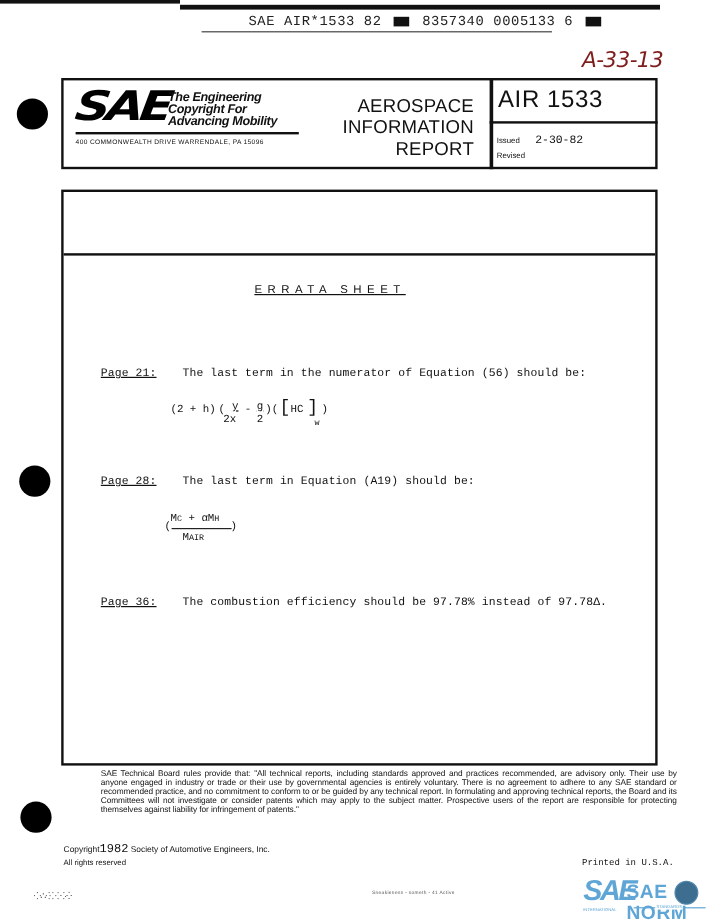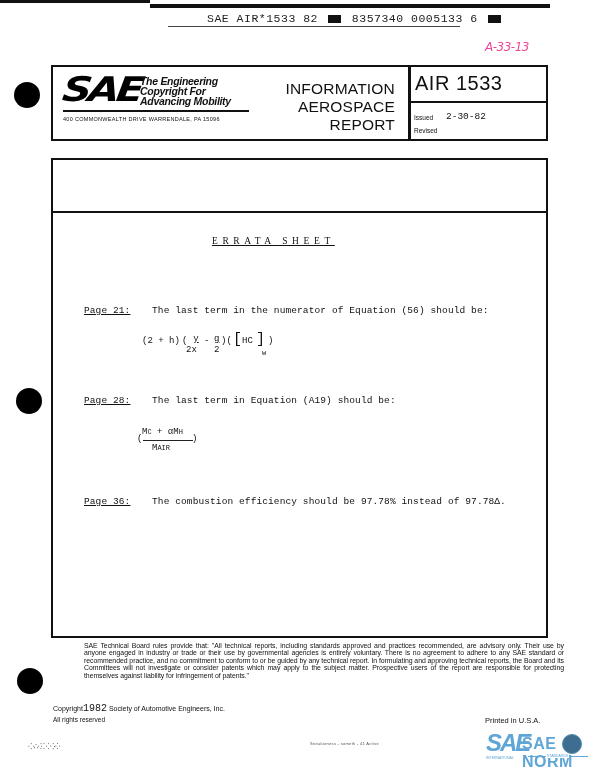--- a/index.html
+++ b/index.html
@@ -12,21 +12,21 @@
   .topbar { left: 150px; top: 4px; width: 400px; height: 4px; background: #111; }
   .topbar2 { left: 0; top: 0; width: 150px; height: 3px; background: #111; }
   .header-code {
     left: 187px; top: 12px; font-family: "Liberation Mono", monospace;
     font-size: 11.5px; letter-spacing: 0.5px; color: #222; white-space: nowrap; margin-left: 20px;
   }
   .header-code .blk { display: inline-block; width: 13px; height: 8px; background: #111; vertical-align: middle; margin: 0 3px; }
   .header-rule { left: 168px; top: 26px; width: 292px; height: 1px; background: #444; }
   .handwritten {
     left: 485px; top: 40px; font-family: "DejaVu Sans", sans-serif;
-    font-size: 12px; font-style: italic; color: #ec4899; letter-spacing: -0.5px; text-align: center;
+    font-size: 18px; font-style: italic; color: #7f1d1d; letter-spacing: -0.5px; text-align: center;
   }
   .hole { width: 26px; height: 26px; border-radius: 50%; background: #000; }
 
   
   .hbox { left: 51px; top: 65px; width: 497px; height: 76px; border: 2.5px solid #111; box-sizing: border-box; }
   .hdiv { left: 408px; top: 65px; width: 2.5px; height: 76px; background: #111; }
   .hdiv2 { left: 408px; top: 101px; width: 140px; height: 2px; background: #111; }
 
   .sae-logo {
     left: 63px; top: 74px; font-family: "DejaVu Sans", sans-serif; font-weight: bold;
@@ -44,37 +44,37 @@
   .revised-label { left: 414px; top: 127px; font-size: 6.5px; }
 
   
   .mbox { left: 51px; top: 158px; width: 497px; height: 480px; border: 2.5px solid #111; box-sizing: border-box; }
   .title {
     left: 60px; top: 180px; width: 480px; text-align: center;
     font-family: "Liberation Mono", monospace; font-size: 9.2px; line-height: 12px; letter-spacing: 0.2px;
   }
   .title-rule { left: 53px; top: 211px; width: 493px; height: 2px; background: #111; }
   .errata {
-    left: 212px; top: 236px; font-family: Liberation Serif, serif; font-size: 9.5px;
+    left: 212px; top: 236px; font-family: Liberation Sans, sans-serif; font-size: 9.5px;
     letter-spacing: 4.6px; text-decoration: underline; white-space: nowrap;
   }
   .mono { font-family: "Liberation Mono", monospace; font-size: 9.5px; white-space: nowrap; letter-spacing: 0.1px; }
   .page-ref { text-decoration: underline; margin-top: 36px; }
   .eq { font-family: "Liberation Mono", monospace; font-size: 9px; white-space: nowrap; }
   .sub { font-size: 7px; }
   .frac-line { height: 1px; background: #222; }
 
   .fine {
     left: 84px; top: 642px; width: 480px; font-size: 6.9px; line-height: 7.4px;
     text-align: justify; letter-spacing: -0.05px;
   }
   .copyright { left: 53px; top: 703px; font-size: 7px; white-space: nowrap; }
   .copyright .yr { font-family: "Liberation Mono", monospace; font-size: 10px; margin-top: 36px; }
   .rights { left: 53px; top: 716px; font-size: 6.5px; }
-  .printed { left: 485px; top: 716px; font-size: 7.5px; }
+  .printed { left: 485px; top: 716px; font-size: 7.5px; font-family: Liberation Mono, monospace; }
   .noise { left: 310px; top: 741px; font-size: 4px; color: #555; letter-spacing: 0.3px; white-space: nowrap; }
   .scribble { left: 28px; top: 740px; font-size: 8px; color: #444; letter-spacing: -1px; }
 
   .wm-sae { left: 486px; top: 732px; font-size: 24px; font-weight: bold; font-style: italic; color: #5fa6d6; letter-spacing: -2px; line-height: 22px; }
   .wm-text { left: 522px; top: 735px; font-size: 16px; font-weight: bold; color: #5fa6d6; letter-spacing: 0.5px; line-height: 18px; }
   .wm-globe { left: 562px; top: 734px; width: 18px; height: 18px; border-radius: 50%; background: #3d6e8f; border: 1px solid #4f87ad; }
   .wm-sub1 { left: 486px; top: 756px; font-size: 3.5px; color: #5fa6d6; }
   .wm-rule { left: 528px; top: 756px; width: 60px; height: 1px; background: #5fa6d6; }
   .wm-sub2 { left: 546px; top: 754px; font-size: 3.5px; color: #5fa6d6; background: #fff; padding: 0 1px; }
 </style>
@@ -103,22 +103,22 @@
 <div class="abs sae-logo">SAE</div>
 <div class="abs sae-tag">
   <div>The Engineering</div>
   <div>Copyright For</div>
   <div>Advancing Mobility</div>
 </div>
 <div class="abs logo-rule"></div>
 <div class="abs address">400 COMMONWEALTH DRIVE   WARRENDALE, PA 15096</div>
 
 <div class="abs air-type">
+  <div>AEROSPACE</div>
   <div>INFORMATION</div>
-  <div>AEROSPACE</div>
   <div>REPORT</div>
 </div>
 <div class="abs air-num">AIR 1533</div>
 <div class="abs issued-label">Issued</div>
 <div class="abs issued-val">2-30-82</div>
 <div class="abs revised-label">Revised</div>
 
 <div class="abs mbox"></div>
 <div class="abs title">
 </div>

